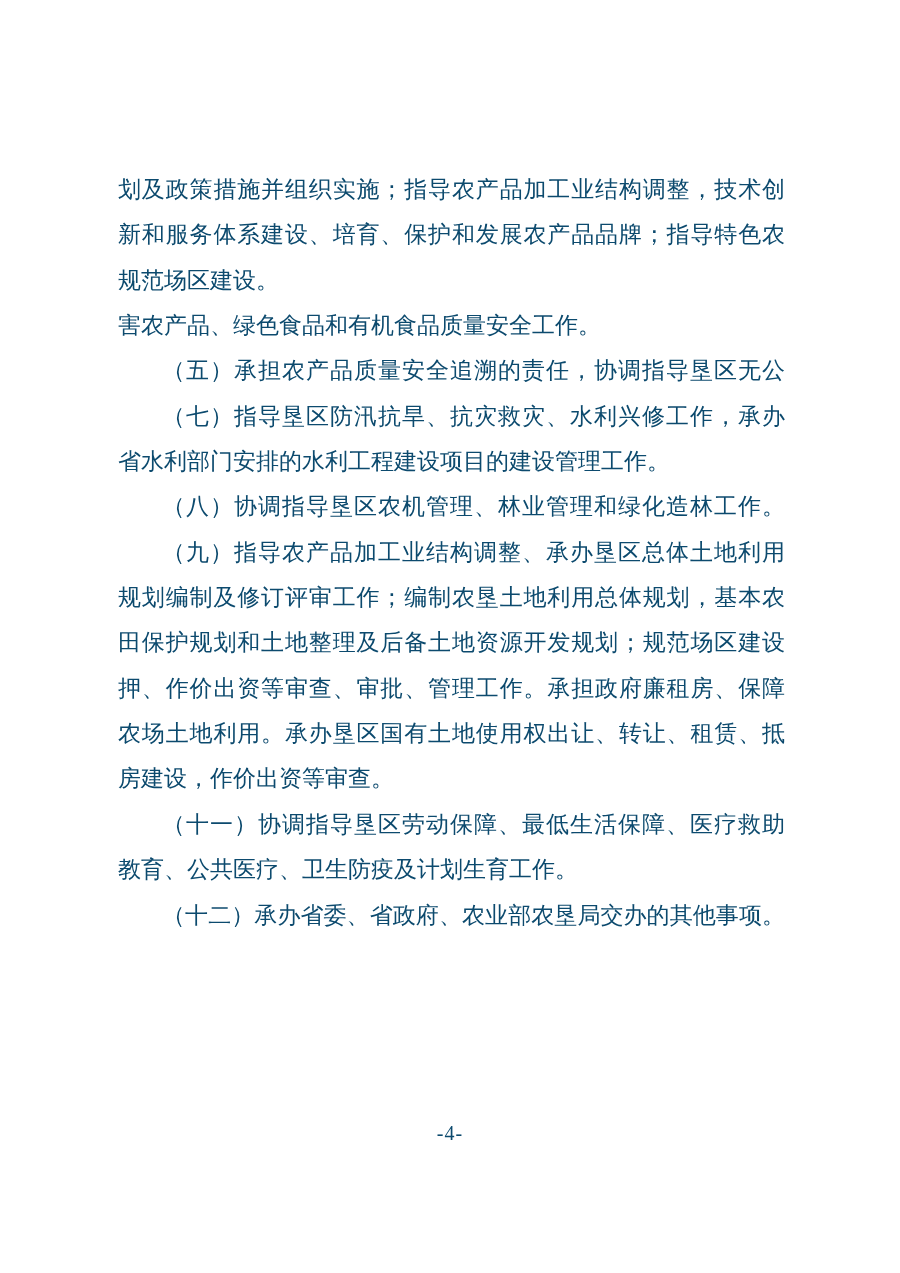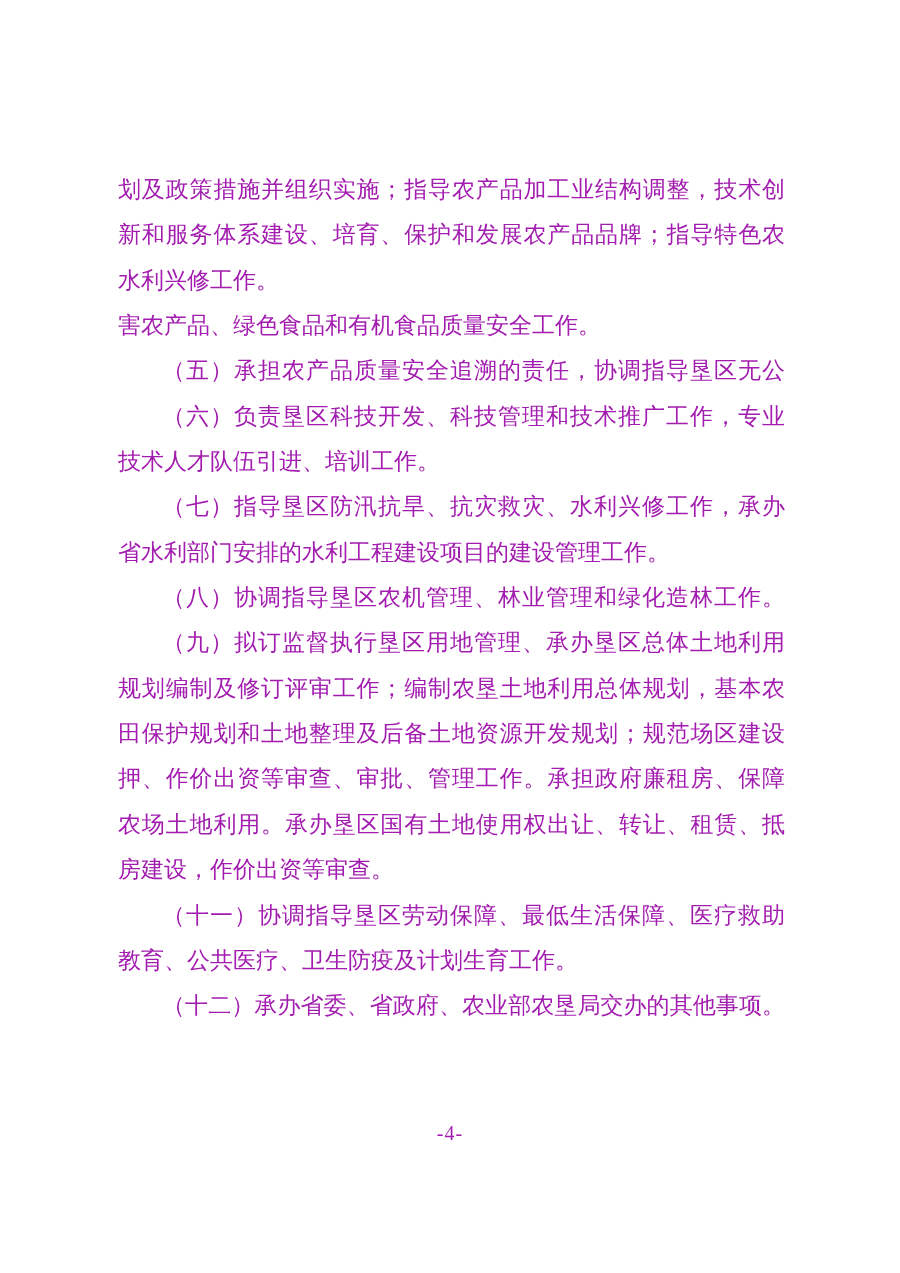--- a/index.html
+++ b/index.html
@@ -53,44 +53,40 @@
   }
   .page-number {
     font-size: 20px;
     letter-spacing: 1px;
     font-family: "Liberation Serif", serif;
   }
 </style>
 </head>
 <body>
 
-<div class="page" style="background: rgb(255, 255, 255); color: #a21caf;">
+<div class="page" style="background: rgb(255, 255, 255); color: #0c4a6e;">
   <main class="text-block">
       <div class="para">
         <div class="line fill">划及政策措施并组织实施；指导农产品加工业结构调整，技术创</div>
         <div class="line fill">新和服务体系建设、培育、保护和发展农产品品牌；指导特色农</div>
-        <div class="line">水利兴修工作。</div>
+        <div class="line">规范场区建设。</div>
       </div>
       <div class="para">
         <div class="line">害农产品、绿色食品和有机食品质量安全工作。</div>
         <div class="line fill indent">（五）承担农产品质量安全追溯的责任，协调指导垦区无公</div>
-      </div>
-      <div class="para">
-        <div class="line fill indent">（六）负责垦区科技开发、科技管理和技术推广工作，专业</div>
-        <div class="line">技术人才队伍引进、培训工作。</div>
       </div>
       <div class="para">
         <div class="line fill indent">（七）指导垦区防汛抗旱、抗灾救灾、水利兴修工作，承办</div>
         <div class="line">省水利部门安排的水利工程建设项目的建设管理工作。</div>
       </div>
       <div class="para">
         <div class="line fill indent">（八）协调指导垦区农机管理、林业管理和绿化造林工作。</div>
       </div>
       <div class="para">
-        <div class="line fill indent">（九）拟订监督执行垦区用地管理、承办垦区总体土地利用</div>
+        <div class="line fill indent">（九）指导农产品加工业结构调整、承办垦区总体土地利用</div>
         <div class="line fill">规划编制及修订评审工作；编制农垦土地利用总体规划，基本农</div>
         <div class="line fill">田保护规划和土地整理及后备土地资源开发规划；规范场区建设</div>
         <div class="line fill">押、作价出资等审查、审批、管理工作。承担政府廉租房、保障</div>
         <div class="line fill">农场土地利用。承办垦区国有土地使用权出让、转让、租赁、抵</div>
         <div class="line">房建设，作价出资等审查。</div>
       </div>
       <div class="para">
         <div class="line fill indent">（十一）协调指导垦区劳动保障、最低生活保障、医疗救助</div>
         <div class="line">教育、公共医疗、卫生防疫及计划生育工作。</div>
       </div>

